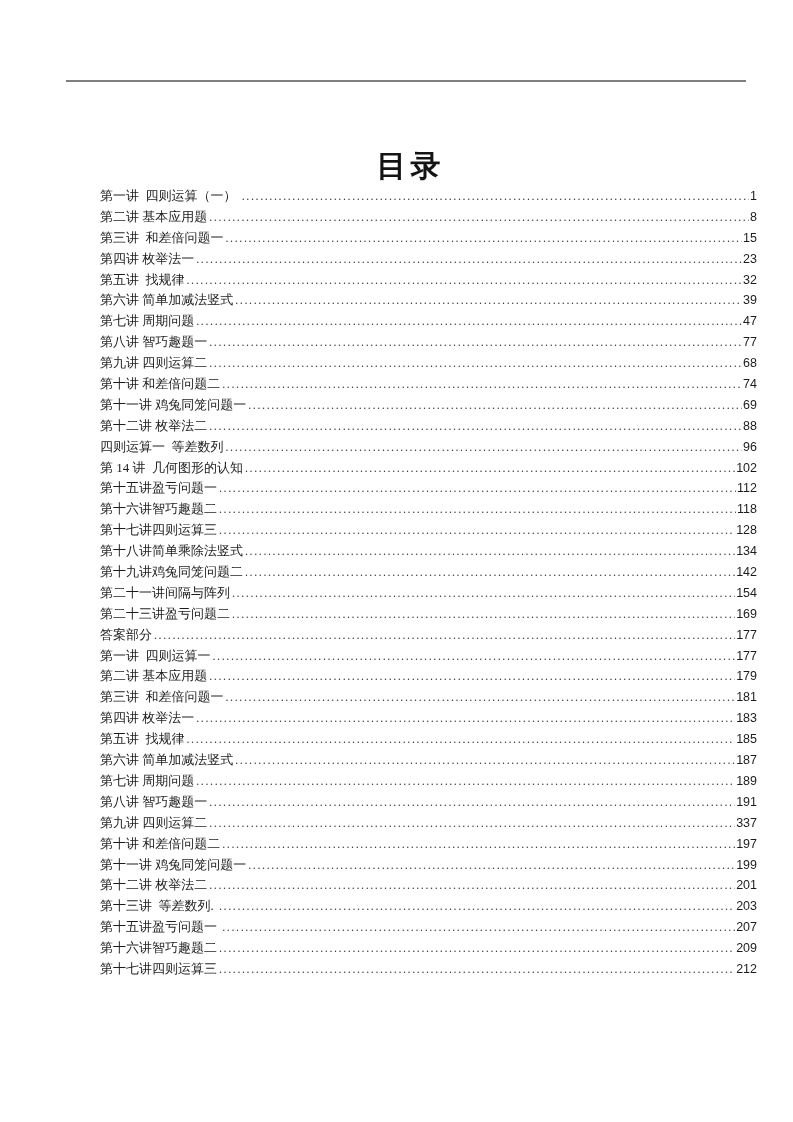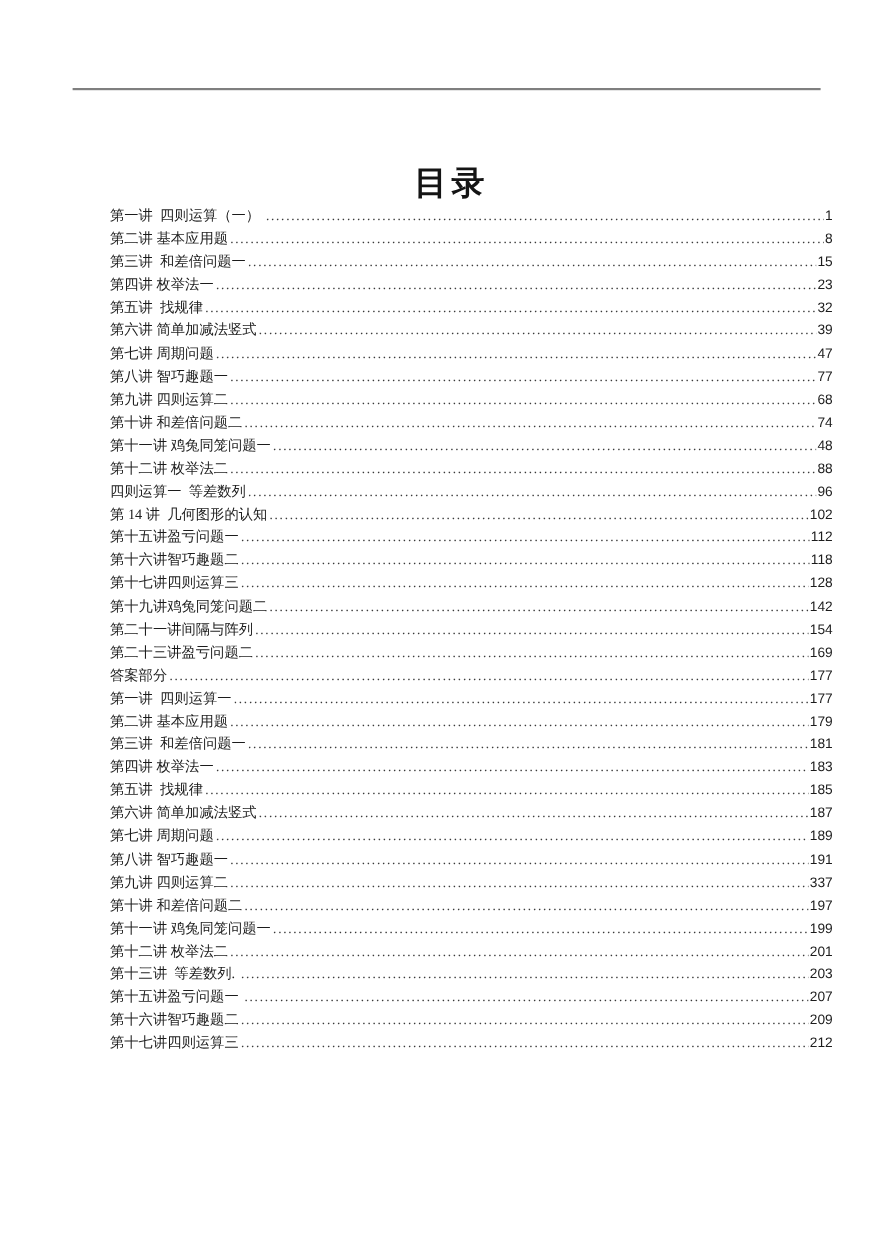--- a/index.html
+++ b/index.html
@@ -131,21 +131,21 @@
 
   <div class="toc-row">
     <span class="toc-label">第十讲 和差倍问题二</span>
     <span class="toc-dots"></span>
     <span class="toc-page">74</span>
   </div>
 
   <div class="toc-row">
     <span class="toc-label">第十一讲 鸡兔同笼问题一</span>
     <span class="toc-dots"></span>
-    <span class="toc-page">48</span>
+    <span class="toc-page">69</span>
   </div>
 
   <div class="toc-row">
     <span class="toc-label">第十二讲 枚举法二</span>
     <span class="toc-dots"></span>
     <span class="toc-page">88</span>
   </div>
 
   <div class="toc-row">
     <span class="toc-label">四则运算一  等差数列</span>
@@ -170,20 +170,25 @@
     <span class="toc-dots"></span>
     <span class="toc-page">118</span>
   </div>
 
   <div class="toc-row">
     <span class="toc-label">第十七讲四则运算三</span>
     <span class="toc-dots"></span>
     <span class="toc-page">128</span>
   </div>
 
+  <div class="toc-row">
+    <span class="toc-label">第十八讲简单乘除法竖式</span>
+    <span class="toc-dots"></span>
+    <span class="toc-page">134</span>
+  </div>
 
   <div class="toc-row">
     <span class="toc-label">第十九讲鸡兔同笼问题二</span>
     <span class="toc-dots"></span>
     <span class="toc-page">142</span>
   </div>
 
 
   <div class="toc-row">
     <span class="toc-label">第二十一讲间隔与阵列</span>

